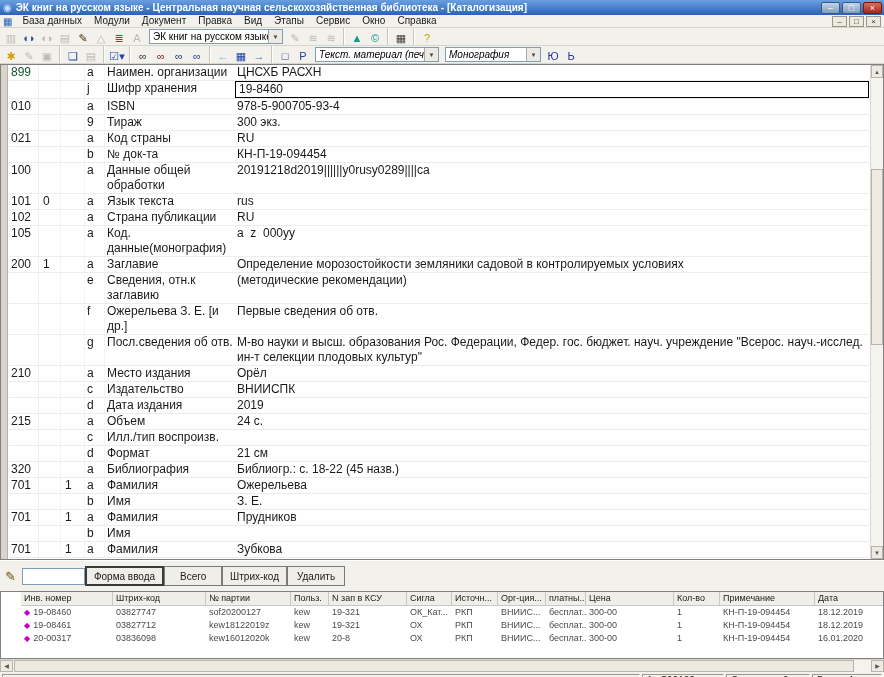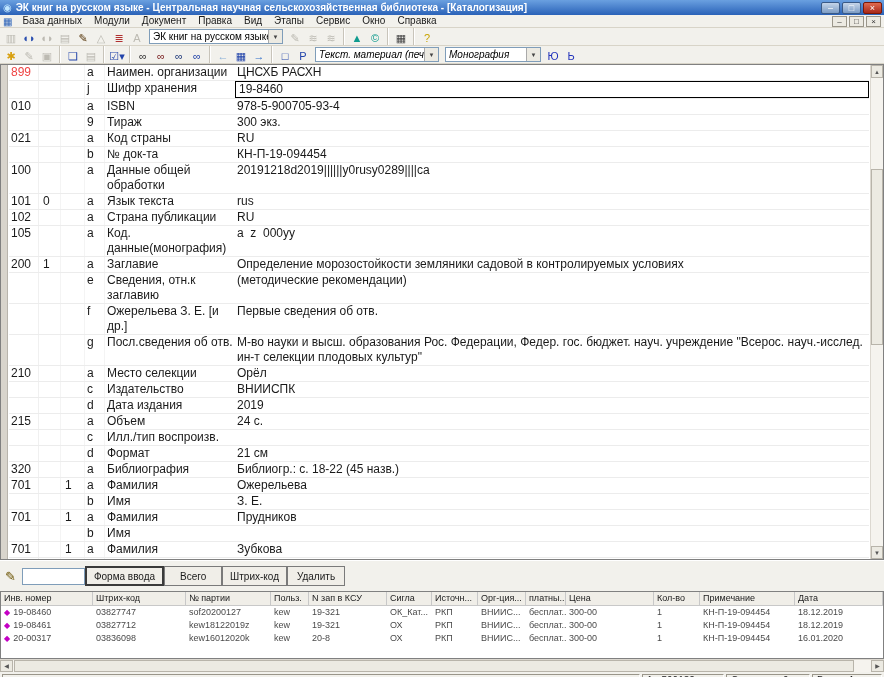--- a/index.html
+++ b/index.html
@@ -38,21 +38,21 @@
     font-size:6px; display:flex; align-items:center; justify-content:center; color:#444; flex:none; }
   .w-db { width:134px; } .w-type { width:124px; } .w-kind { width:96px; }
 
   
   .main-table { height:496px; background:#fff; border:1px solid #808080; position:relative; overflow:hidden; }
   .gutter { position:absolute; left:0; top:0; bottom:0; width:7px; background:#d8d4cc; border-right:1px solid #b8b4ac; }
   .rows { position:absolute; left:8px; top:0; bottom:0; right:14px; overflow:hidden; }
   .frow { display:grid; grid-template-columns:30px 22px 24px 20px 130px 1fr; border-bottom:1px solid #ececec; min-height:15px; }
   .fc { font-size:12px; line-height:15px; padding:0 2px; overflow:hidden; color:#1a1a1a; }
   .fc.tag { border-right:1px solid #f0f0f0; }
-  .fc.tag.green { color:#ef4444; }
+  .fc.tag.green { color:#14532d; }
   .fc.ind { text-align:left; padding-left:4px; border-right:1px solid #f4f4f4; }
   .fc.sub { border-right:1px solid #f4f4f4; }
   .fc.val { white-space:pre-wrap; }
   .frow.sel { min-height:17px; }
   .frow.sel .fc.val { padding:0; }
   .selbox { display:block; border:1px solid #000; background:#fff; line-height:15px; height:17px; padding:0 3px; }
   .frow.clip { max-height:8px; overflow:hidden; border-bottom:none; }
   .vscroll { position:absolute; right:0; top:0; bottom:0; width:13px; background:#f5f3ee; border-left:1px solid #dcd8d0; }
   .varrow { position:absolute; left:0; width:12px; height:13px; background:#eceae2; border:1px solid #b8b4aa;
     font-size:6px; text-align:center; line-height:12px; color:#555; }
@@ -61,21 +61,21 @@
 
   
   .bottom-panel { height:31px; background:#f2f1ec; border-top:1px solid #fff; display:flex; align-items:center; padding-left:5px; }
   .bp-icon { font-size:13px; color:#6a5200; margin-right:6px; }
   .bp-input { width:63px; height:17px; border:1px solid #7f9db9; font:11px "Liberation Sans",sans-serif; padding:0 2px; }
   .bbtn { height:20px; min-width:58px; padding:0 7px; font:10px "Liberation Sans",sans-serif;
     background:#f0eee8; border:1px solid #7a7a7a; color:#1a1a1a; }
   .bbtn.default { border:2px solid #3a3a3a; }
 
   
-  .grid-wrap { height:68px; border:1px solid #808080; background:#fff; overflow:hidden; }
+  .grid-wrap { height:68px; border:1px solid #808080; background:#fff; overflow:hidden;padding-left:20px; }
   .ghead { display:flex; background:#f0eee8; height:14px; }
   .ghead .gc { border-right:1px solid #c8c8c8; border-bottom:1px solid #c8c8c8; color:#222; }
   .gc { font-size:9px; line-height:13px; padding:0 3px; white-space:nowrap; overflow:hidden; flex:none; }
   .grow { display:flex; height:13px; }
   .grow .gc { color:#4a4a4a; line-height:13px; }
   .rec-icon { color:#c400c4; font-size:8px; margin-right:3px; }
   .c0{width:92px;} .c1{width:93px;} .c2{width:85px;} .c3{width:38px;} .c4{width:78px;} .c5{width:45px;}
   .c6{width:46px;} .c7{width:48px;} .c8{width:40px;} .c9{width:88px;} .c10{width:46px;} .c11{width:95px;} .c12{width:88px;}
   .hscroll { height:13px; background:#f5f3ee; border-top:1px solid #dcd8d0; position:relative; }
   .harrow { position:absolute; top:0; width:13px; height:12px; background:#eceae2; border:1px solid #b8b4aa;
@@ -250,21 +250,21 @@
           <span class="fc ind"></span>
           <span class="fc sub">g</span>
           <span class="fc">Посл.сведения об отв.</span>
           <span class="fc val">М-во науки и высш. образования Рос. Федерации, Федер. гос. бюджет. науч. учреждение "Всерос. науч.-исслед. ин-т селекции плодовых культур"</span>
         </div>
         <div class="frow">
           <span class="fc tag">210</span>
           <span class="fc ind"></span>
           <span class="fc ind"></span>
           <span class="fc sub">a</span>
-          <span class="fc">Место селекции</span>
+          <span class="fc">Место издания</span>
           <span class="fc val">Орёл</span>
         </div>
         <div class="frow">
           <span class="fc tag"></span>
           <span class="fc ind"></span>
           <span class="fc ind"></span>
           <span class="fc sub">c</span>
           <span class="fc">Издательство</span>
           <span class="fc val">ВНИИСПК</span>
         </div>

